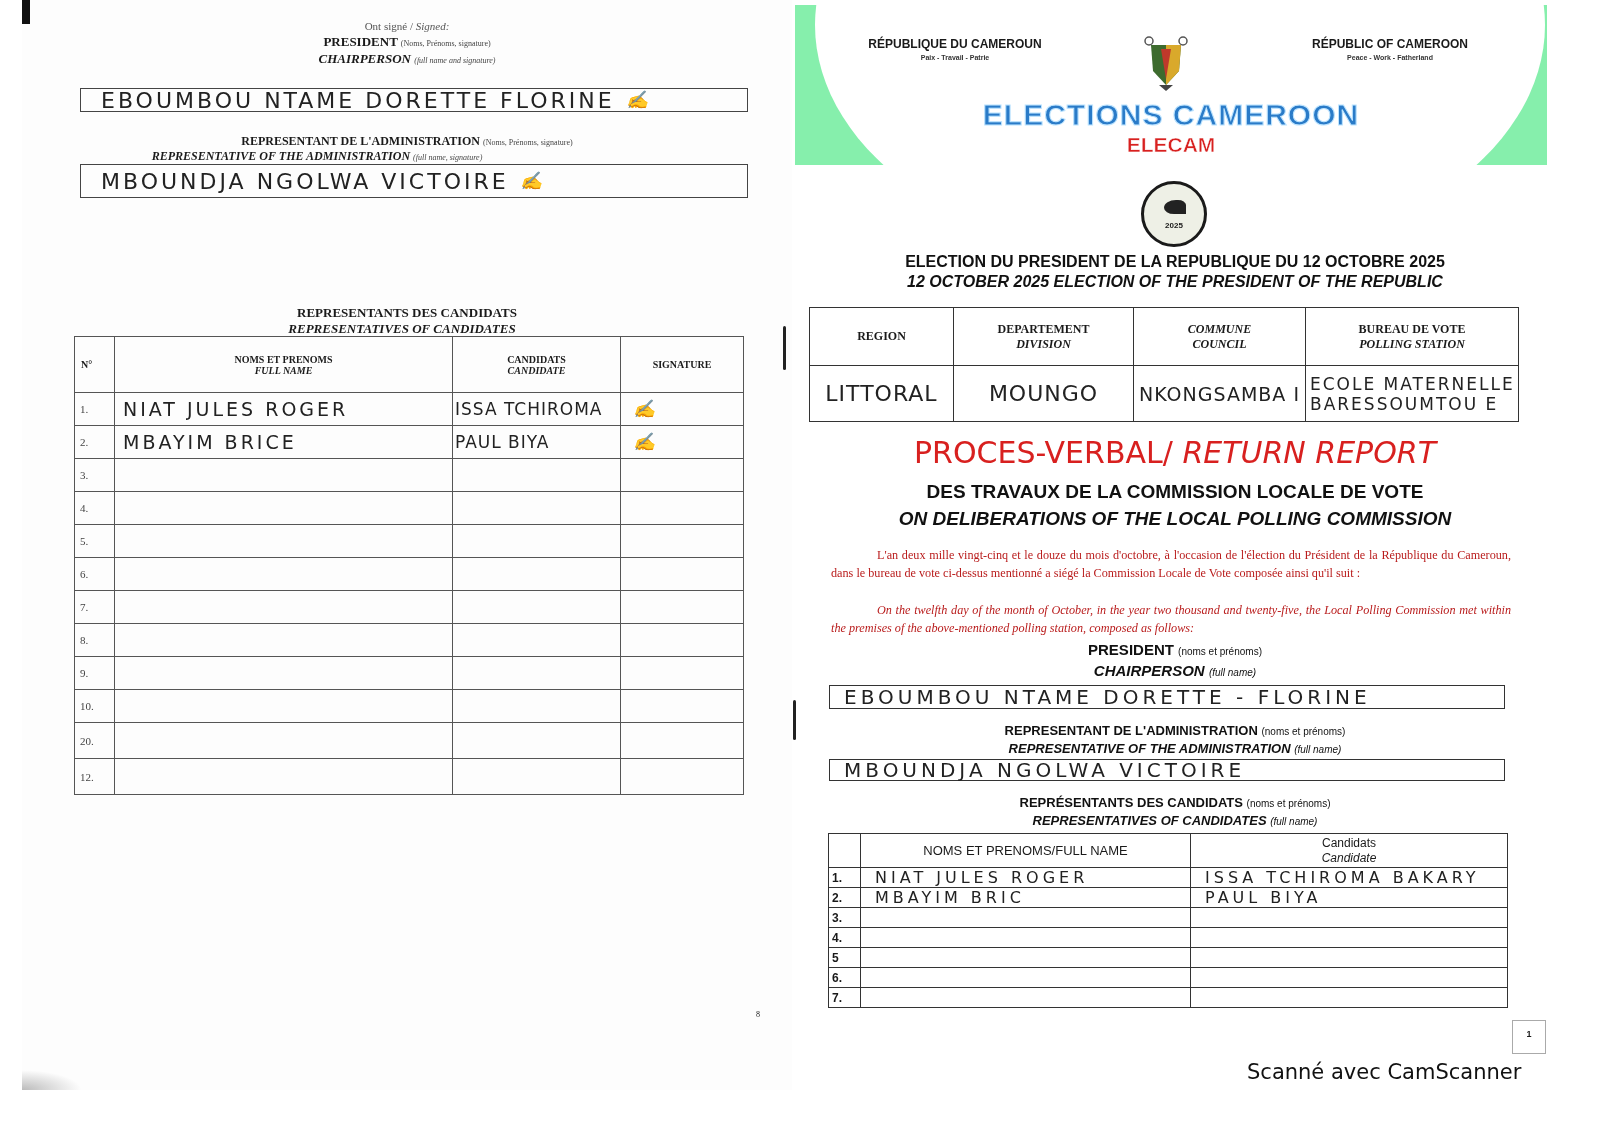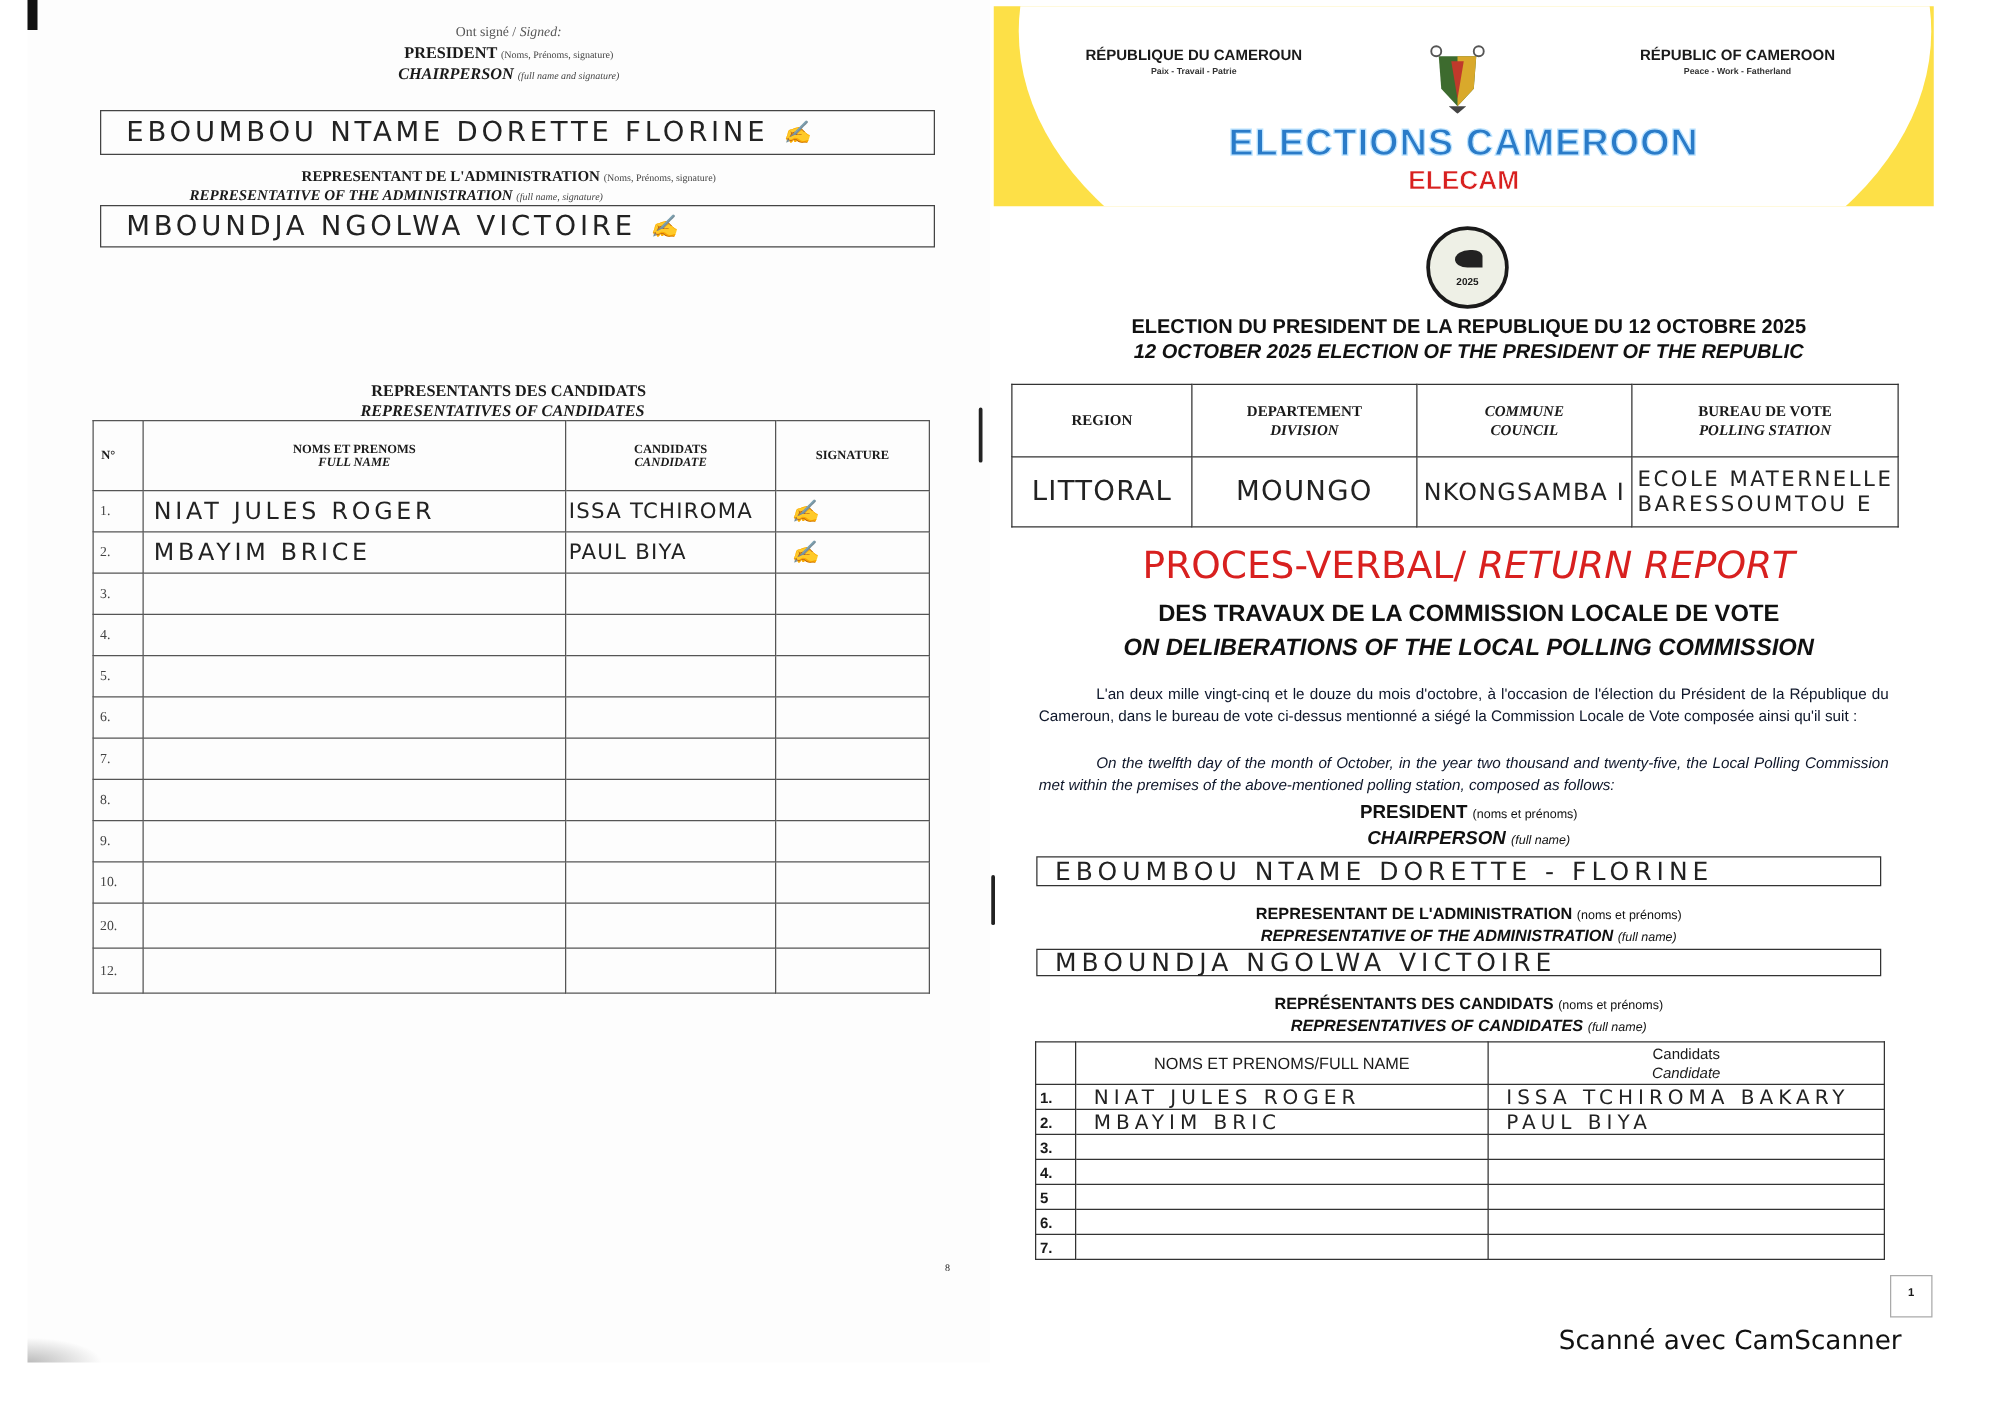--- a/index.html
+++ b/index.html
@@ -13,21 +13,21 @@
   .lp-header { position: absolute; top: 20px; left: 0; width: 770px; text-align: center; }
   .lp-header .signed { font-size: 11px; color: #555; }
   .lp-header .signed i { font-style: italic; }
   .lp-header .role { font-size: 13px; font-weight: bold; margin-top: 2px; }
   .lp-header .role small { font-size: 8px; font-weight: normal; color: #444; }
   .lp-header .role-i { font-size: 13px; font-weight: bold; font-style: italic; margin-top: 1px; }
   .lp-header .role-i small { font-size: 8px; font-weight: normal; color: #444; font-style: italic; }
 
   .hand { font-family: "DejaVu Sans", sans-serif; font-weight: normal; letter-spacing: 3px; color: #222; }
 
-  .lp-box { position: absolute; left: 58px; width: 668px; border: 1px solid #444; height: 36px; padding-left: 20px; display: flex; align-items: center; }
+  .lp-box { position: absolute; left: 58px; width: 668px; border: 1px solid #444; height: 24px; padding-left: 20px; display: flex; align-items: center; }
   .lp-box .hand { font-size: 22px; }
   .lp-box .sig { margin-left: 12px; font-size: 18px; font-style: italic; color: #333; }
   .lp-admin-label { position: absolute; top: 134px; left: 0; width: 770px; text-align: center; }
   .lp-admin-label .a { font-size: 12px; font-weight: bold; }
   .lp-admin-label .a small { font-size: 8px; font-weight: normal; color: #444; }
   .lp-admin-label .b { font-size: 12px; font-weight: bold; font-style: italic; margin-left: -180px; }
   .lp-admin-label .b small { font-size: 8px; font-weight: normal; color: #444; }
 
   .lp-cand-title { position: absolute; top: 305px; left: 0; width: 770px; text-align: center; font-size: 13px; font-weight: bold; }
   .lp-cand-title .i { font-style: italic; margin-left: -10px; }
@@ -38,21 +38,21 @@
   table.lp-table th.no { text-align: left; padding-left: 6px; font-size: 10px; }
   table.lp-table th i { font-style: italic; }
   table.lp-table td { height: 33px; font-size: 11px; vertical-align: middle; }
   table.lp-table td.n { padding-left: 5px; font-size: 11px; color: #444; width: 40px; }
   table.lp-table td .hand { font-size: 19px; padding-left: 8px; }
   table.lp-table td.sig { font-style: italic; font-size: 18px; padding-left: 12px; }
   .lp-pageno { position: absolute; left: 734px; top: 1010px; font-size: 8px; }
 
   
   .right-page { position: absolute; left: 795px; top: 5px; width: 765px; height: 1050px; background: #fff; }
-  .banner { position: absolute; top: 0; left: 0; width: 752px; height: 160px; background: #fde047; overflow: hidden; }
+  .banner { position: absolute; top: 0; left: 0; width: 752px; height: 160px; background: #86efac; overflow: hidden; }
   .banner .arc { position: absolute; left: 20px; top: -220px; width: 730px; height: 480px; border-radius: 50%; background: #ffffff; }
   .banner .rep-fr, .banner .rep-en { position: absolute; top: 32px; text-align: center; font-family: "Liberation Sans", sans-serif; }
   .banner .rep-fr { left: 70px; width: 180px; }
   .banner .rep-en { left: 505px; width: 180px; }
   .banner .rep-title { font-size: 12px; font-weight: bold; color: #1a1a1a; }
   .banner .rep-motto { font-size: 7px; font-weight: bold; color: #333; margin-top: 3px; }
   .coat { position: absolute; left: 348px; top: 30px; width: 46px; height: 56px; }
   .elections { position: absolute; top: 93px; left: 0; width: 752px; text-align: center; font-family: "Liberation Sans", sans-serif; font-weight: bold; font-size: 30px; color: #2a7bc8; -webkit-text-stroke: 1px #bde4ff; letter-spacing: 1px; }
   .elecam { position: absolute; top: 128px; left: 0; width: 752px; text-align: center; font-family: "Liberation Sans", sans-serif; font-weight: bold; font-size: 21px; color: #d8201f; -webkit-text-stroke: 0.5px #fff; }
   .seal { position: absolute; left: 346px; top: 176px; width: 66px; height: 66px; border-radius: 50%; border: 3px solid #1a1a1a; background: #eef0e6; display: flex; align-items: flex-end; justify-content: center; }
@@ -68,21 +68,21 @@
   table.loc-table th i { font-style: italic; }
   table.loc-table td { height: 56px; }
   table.loc-table td .hand { font-size: 22px; letter-spacing: 1px; }
   table.loc-table td .hand.sm { font-size: 17px; display: block; text-align: left; padding-left: 4px; letter-spacing: 2px; }
 
   .pv-title { position: absolute; top: 430px; left: 0; width: 760px; text-align: center; font-family: "DejaVu Sans", sans-serif; font-weight: normal; font-size: 30px; color: #d8201f; }
   .pv-title i { font-style: italic; }
   .pv-sub1 { position: absolute; top: 476px; left: 0; width: 760px; text-align: center; font-family: "Liberation Sans", sans-serif; font-weight: bold; font-size: 19px; color: #111; }
   .pv-sub2 { position: absolute; top: 503px; left: 0; width: 760px; text-align: center; font-family: "Liberation Sans", sans-serif; font-weight: bold; font-style: italic; font-size: 19px; color: #111; }
 
-  .para { position: absolute; left: 36px; width: 680px; font-family: Liberation Sans, sans-serif; font-size: 12.2px; line-height: 18px; color: #0f172a; text-align: justify; }
+  .para { position: absolute; left: 36px; width: 680px; font-family: Liberation Serif, serif; font-size: 12.2px; line-height: 18px; color: #b91c1c; text-align: justify; }
   .para .indent { display: inline-block; width: 46px; }
   .para.fr { top: 541px; }
   .para.en { top: 596px; font-style: italic; }
 
   .pr-label { position: absolute; left: 0; width: 760px; text-align: center; font-family: "Liberation Sans", sans-serif; font-weight: bold; color: #111; }
   .pr-label small { font-weight: normal; font-size: 10px; }
   .rp-box { position: absolute; left: 34px; width: 676px; border: 1.5px solid #333; height: 24px; padding-left: 14px; display: flex; align-items: center; }
   .rp-box .hand { font-size: 20px; letter-spacing: 4px; }
 
   table.rc-table { position: absolute; top: 828px; left: 33px; width: 680px; border-collapse: collapse; }

